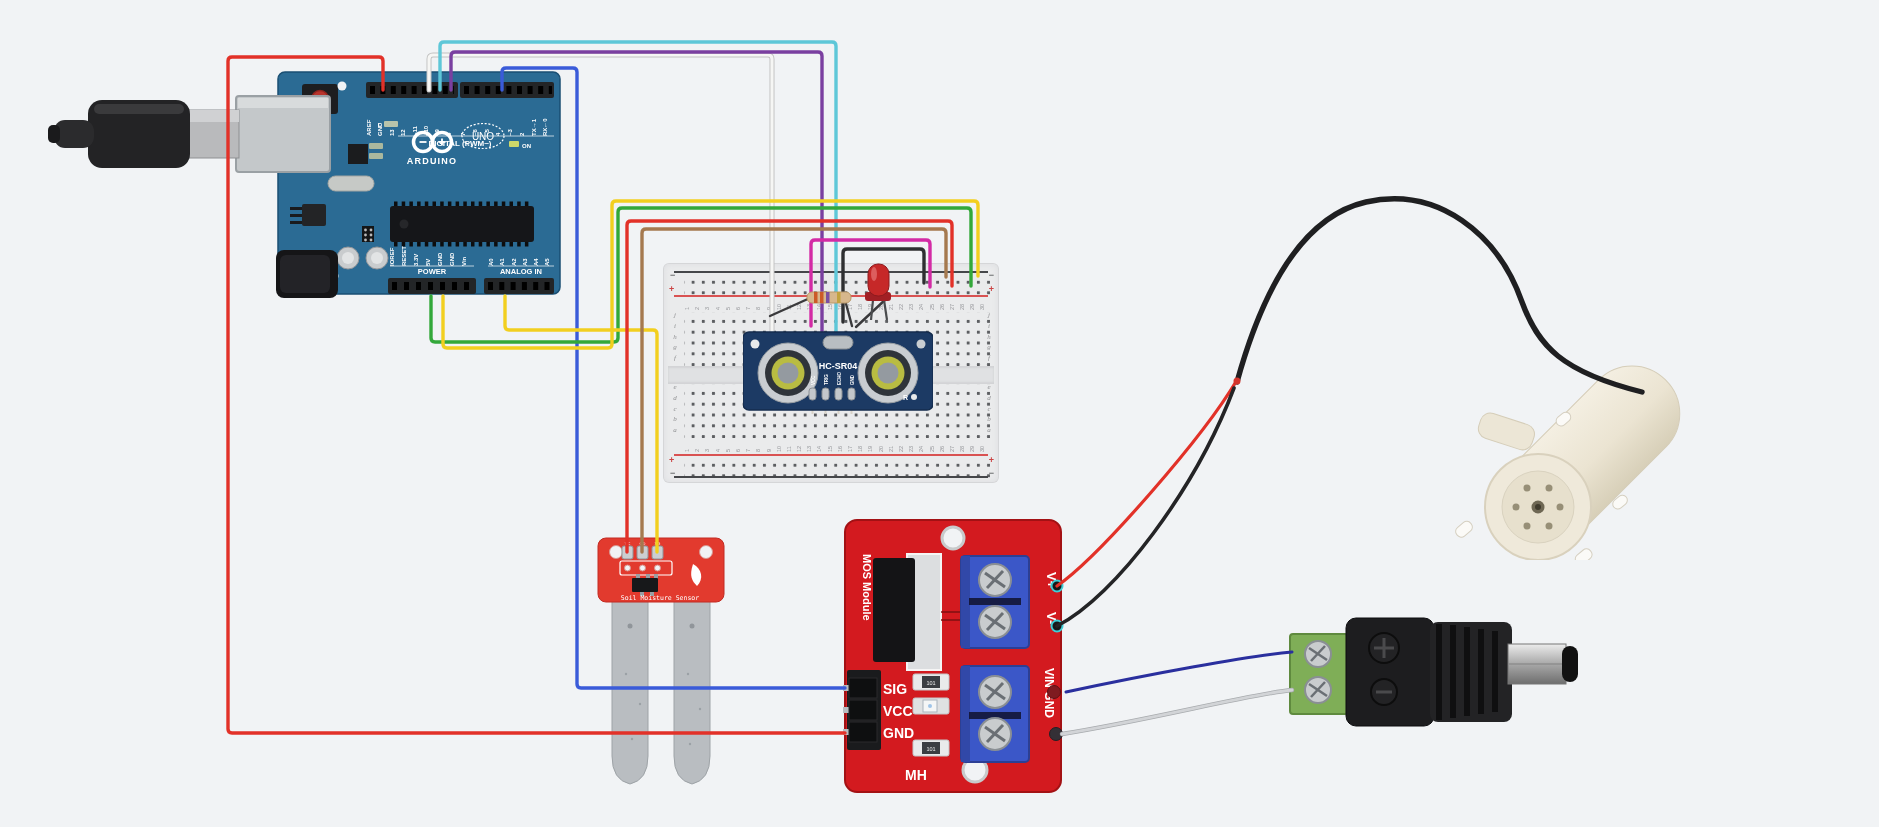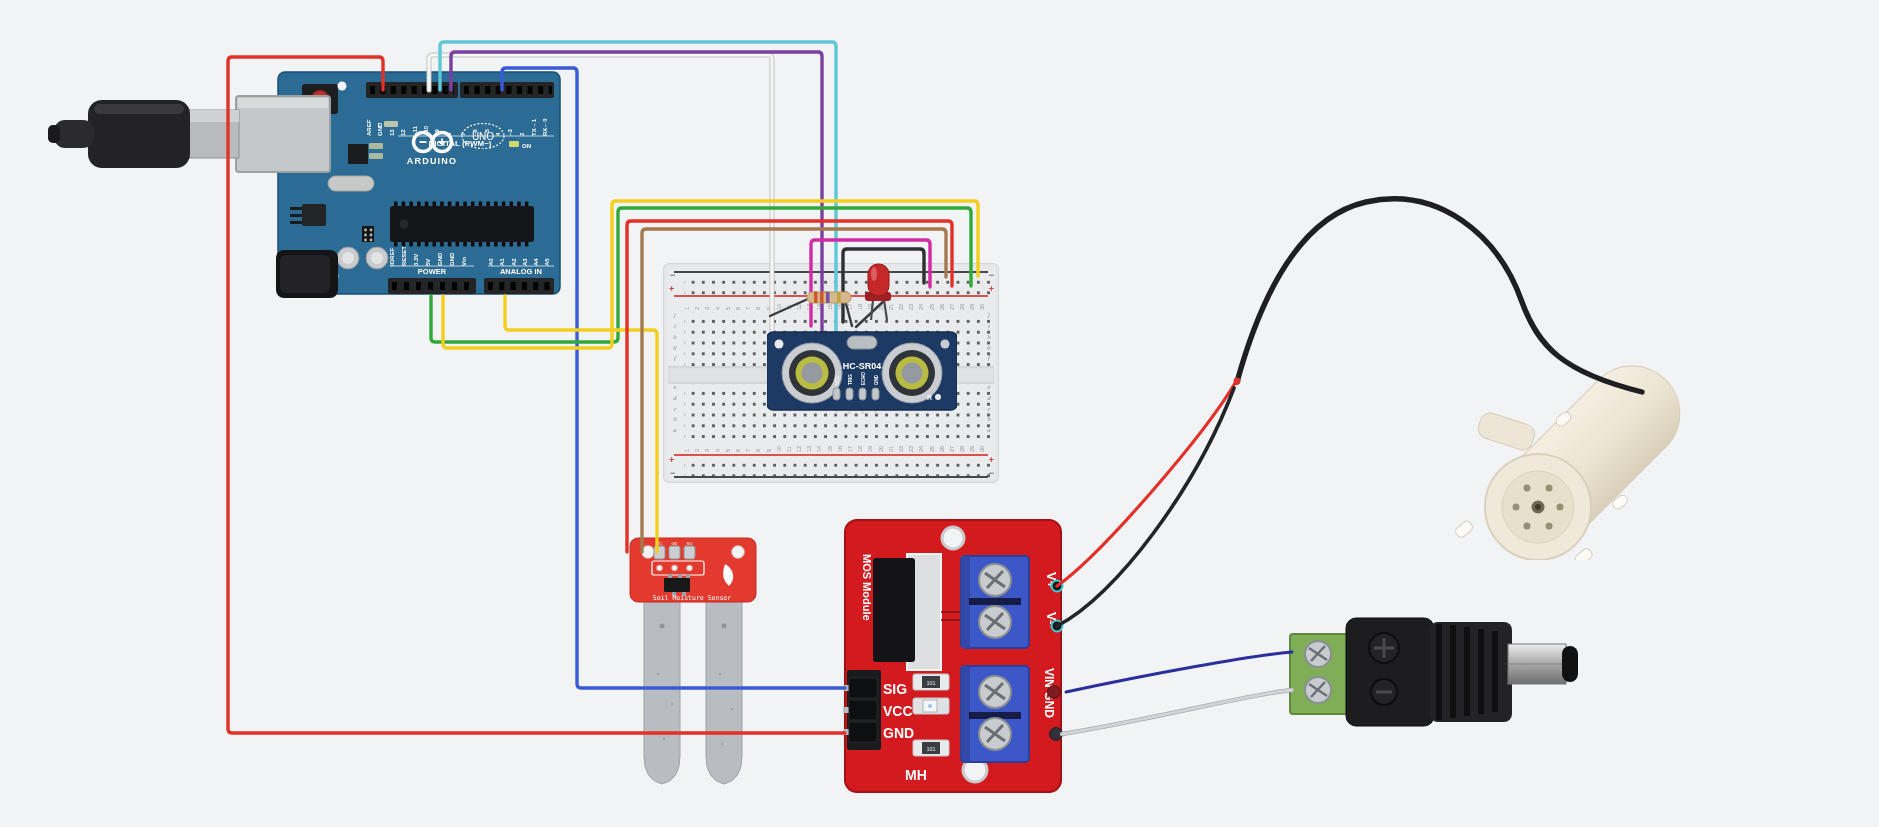--- a/index.html
+++ b/index.html
@@ -277,21 +277,21 @@
       <rect x="190" y="6" width="90" height="10" fill="#d8dbdc"></rect>
       <rect x="137" y="18" width="54" height="48" fill="#b9babc" stroke="#8e9093"></rect>
       <rect x="137" y="18" width="54" height="12" fill="#d0d1d3"></rect>
       <rect x="40" y="8" width="102" height="68" rx="14" fill="#232325"></rect>
       <rect x="46" y="12" width="90" height="10" rx="5" fill="#3a3a3c"></rect>
       <rect x="6" y="28" width="40" height="28" rx="11" fill="#2b2b2d"></rect>
       <rect x="0" y="33" width="12" height="18" rx="5" fill="#1a1a1c"></rect>
     </svg>
   </div>
 
-  <div class="part" style="left:628px;top:534px;width:130px;height:262px">
+  <div class="part" style="left:596px;top:534px;width:130px;height:262px">
     <svg width="130" height="262" viewBox="0 0 130 262">
       <path d="M16,64 H52 V222 Q52,246 34,250 Q16,246 16,222 Z" fill="#b9bdc1" stroke="#9ea3a7"></path>
       <path d="M78,64 H114 V222 Q114,246 96,250 Q78,246 78,222 Z" fill="#b9bdc1" stroke="#9ea3a7"></path>
       <circle cx="34" cy="92" r="2.5" fill="#90959a"></circle>
       <circle cx="96" cy="92" r="2.5" fill="#90959a"></circle>
       <circle cx="30" cy="140" r="1.2" fill="#9aa0a5"></circle>
       <circle cx="44" cy="170" r="1.2" fill="#9aa0a5"></circle>
       <circle cx="36" cy="205" r="1.2" fill="#9aa0a5"></circle>
       <circle cx="92" cy="140" r="1.2" fill="#9aa0a5"></circle>
       <circle cx="104" cy="175" r="1.2" fill="#9aa0a5"></circle>
@@ -512,21 +512,21 @@
   <div class="part" style="left:860px;top:258px;width:36px;height:70px">
     <svg width="36" height="70" viewBox="0 0 36 70">
       <line x1="13" y1="42" x2="11" y2="62" stroke="#4a4c4e" stroke-width="2.2"></line>
       <line x1="24" y1="42" x2="27" y2="62" stroke="#4a4c4e" stroke-width="2.2"></line>
       <rect x="5" y="34" width="26" height="9" rx="3" fill="#a11f24"></rect>
       <rect x="8" y="6" width="21" height="32" rx="10" fill="#c62828" stroke="#8e1b1e"></rect>
       <ellipse cx="14" cy="16" rx="3" ry="7" fill="#ef8a8a" opacity="0.55"></ellipse>
     </svg>
   </div>
 
-  <div class="part" style="left:767px;top:328px;width:175px;height:86px">
+  <div class="part" style="left:743px;top:328px;width:175px;height:86px">
     <svg width="190" height="86" viewBox="0 0 190 86">
       <line x1="69.5" y1="70" x2="69.5" y2="86" stroke="#d9d3c8" stroke-width="2"></line>
       <line x1="82.5" y1="70" x2="82.5" y2="86" stroke="#d9d3c8" stroke-width="2"></line>
       <line x1="95.5" y1="70" x2="95.5" y2="86" stroke="#d9d3c8" stroke-width="2"></line>
       <line x1="108.5" y1="70" x2="108.5" y2="86" stroke="#d9d3c8" stroke-width="2"></line>
       <rect x="0" y="4" width="190" height="78" rx="6" fill="#1c3a64" stroke="#142c4d" stroke-width="1.5"></rect>
       <circle cx="12" cy="16" r="4.5" fill="#e8e9ea"></circle>
       <circle cx="178" cy="16" r="4.5" fill="#c9cdd1"></circle>
       <g>
         <circle cx="45" cy="45" r="30" fill="#c9cdd1" stroke="#9aa0a5"></circle>

